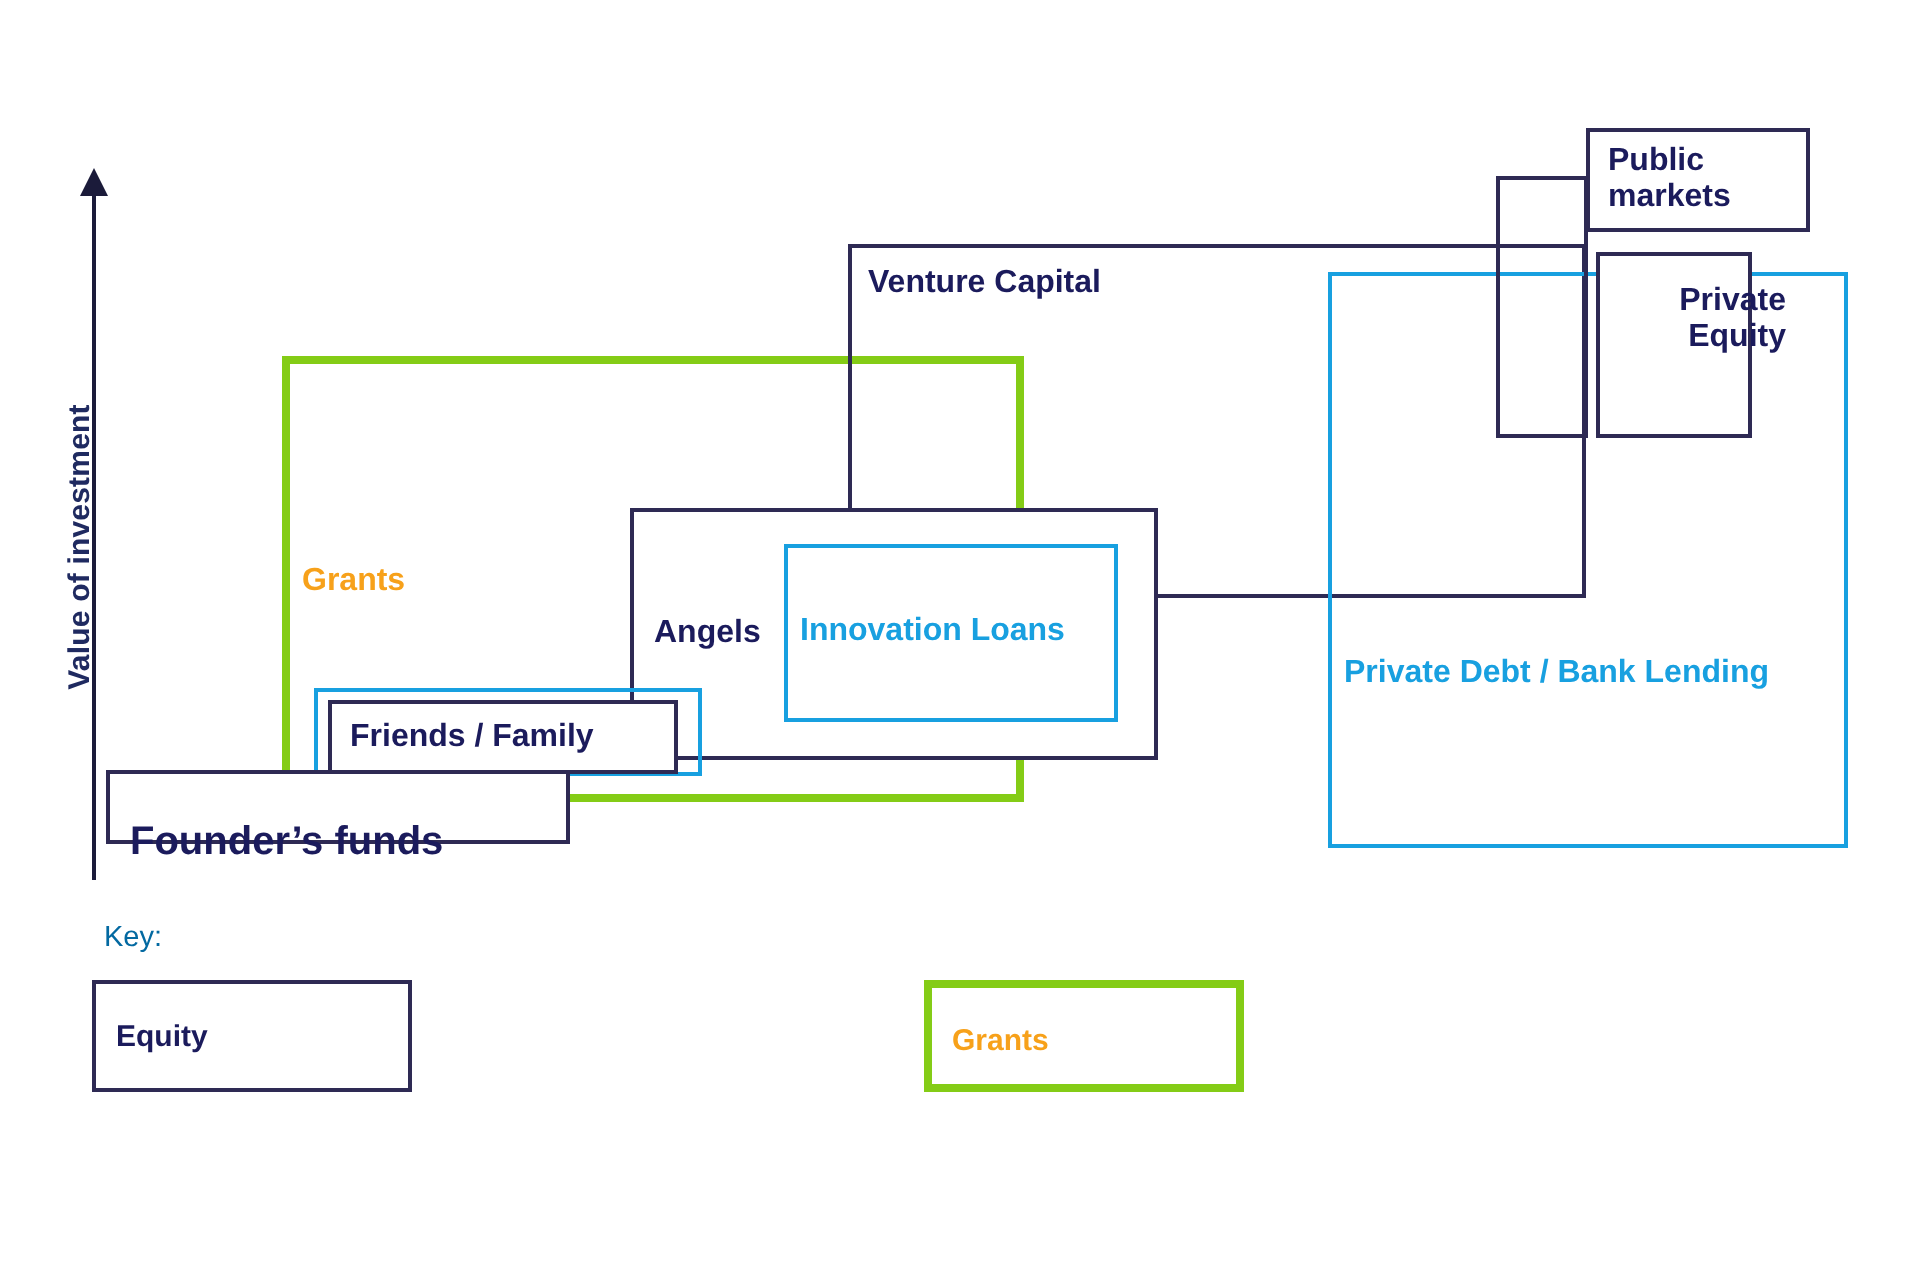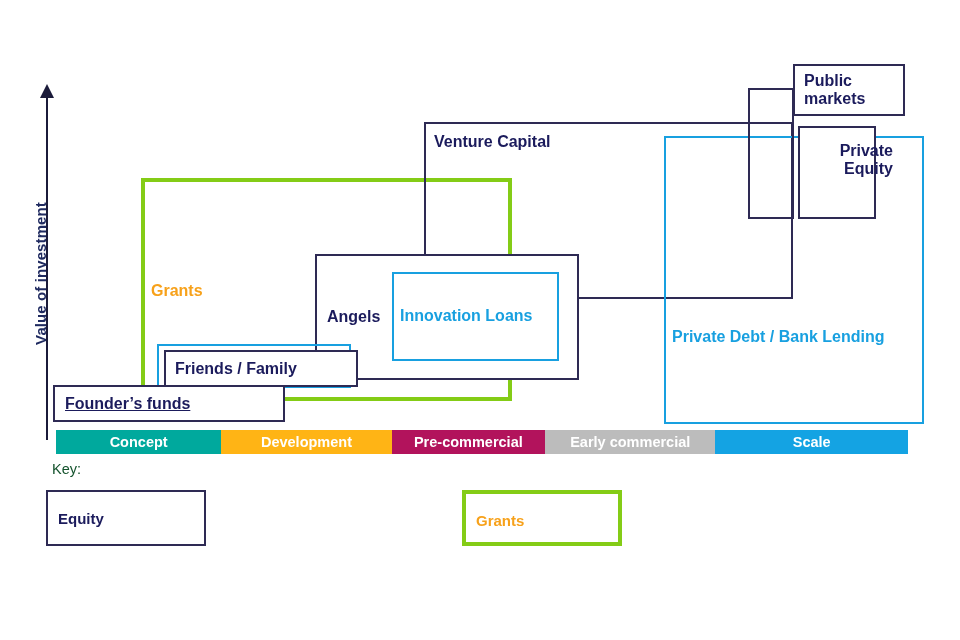--- a/index.html
+++ b/index.html
@@ -40,21 +40,21 @@
   .gr-label{color:#f7a11a;}
 
   
   #stage-bar{position:absolute;left:56px;top:430px;width:852px;height:24px;display:flex;}
   .stage-seg{
     display:flex;align-items:center;justify-content:center;
     color:#ffffff;font-weight:bold;font-size:14.5px;white-space:nowrap;
   }
 
   
-  #key-title{position:absolute;left:52px;top:461px;font-size:14.5px;color:#14532d;}
+  #key-title{position:absolute;left:52px;top:461px;font-size:14.5px;color:#0369a1;}
   .key-box{position:absolute;top:490px;width:160px;height:56px;background:#fff;box-sizing:border-box;}
   .key-box .klabel{position:absolute;left:10px;top:18px;font-weight:bold;font-size:15px;}
   #key-equity{left:46px;}
   #key-debt{left:254px;}
   #key-grants{left:462px;}
 </style>
 </head>
 <body>
 
 <div id="canvas">
@@ -80,55 +80,38 @@
   <div class="dbox eq filled" style="left:315px;top:254px;width:264px;height:126px;">
     <div class="blabel eq-label" style="left:10px;top:52px;font-size:16px;">Angels</div>
   </div>
 
   <div class="dbox db filled" style="left:392px;top:272px;width:167px;height:89px;">
     <div class="blabel db-label" style="left:6px;top:33px;font-size:16px;">Innovation Loans</div>
   </div>
 
   <div class="dbox db" style="left:157px;top:344px;width:194px;height:44px;"></div>
 
-  <div class="dbox eq filled" style="left:164px;top:350px;width:194px;height:37px;padding-left:42px;">
+  <div class="dbox eq filled" style="left:164px;top:350px;width:175px;height:37px;padding-left:42px;">
     <div class="blabel eq-label" style="left:9px;top:8px;font-size:16px;">Friends / Family</div>
   </div>
 
   <div class="dbox eq filled" style="left:53px;top:385px;width:232px;height:37px;">
-    <div class="blabel eq-label" style="left:10px;top:8px;font-size:16px;text-decoration:underline;">Founder’s funds</div>
+    <div class="blabel eq-label" style="left:10px;top:23px;font-size:20px;">Founder’s funds</div>
   </div>
 
   <div class="dbox eq filled" style="left:798px;top:126px;width:78px;height:93px;padding-left:24px;">
     <div class="blabel eq-label" style="left:0px;top:14px;width:93px;text-align:right;font-size:16px;">Private
 Equity</div>
   </div>
 
   <div class="dbox eq filled" style="left:793px;top:64px;width:112px;height:52px;">
     <div class="blabel eq-label" style="left:9px;top:6px;font-size:16px;">Public
 markets</div>
   </div>
 
-  <div id="stage-bar">
-    <div class="stage-seg" style="background:#00a99d;width:19.4%;">
-      <span>Concept</span>
-    </div>
-    <div class="stage-seg" style="background:#ffb415;width:20.0%;">
-      <span>Development</span>
-    </div>
-    <div class="stage-seg" style="background:#b2135c;width:18.0%;">
-      <span>Pre-commercial</span>
-    </div>
-    <div class="stage-seg" style="background:#bcbcbc;width:20.0%;">
-      <span>Early commercial</span>
-    </div>
-    <div class="stage-seg" style="background:#14a3e3;width:22.6%;">
-      <span>Scale</span>
-    </div>
-  </div>
 
   <div id="key-title">Key:</div>
 
   <div class="key-box eq" id="key-equity">
     <span class="klabel eq-label">Equity</span>
   </div>
   <div class="key-box gr" id="key-grants">
     <span class="klabel gr-label">Grants</span>
   </div>
 

